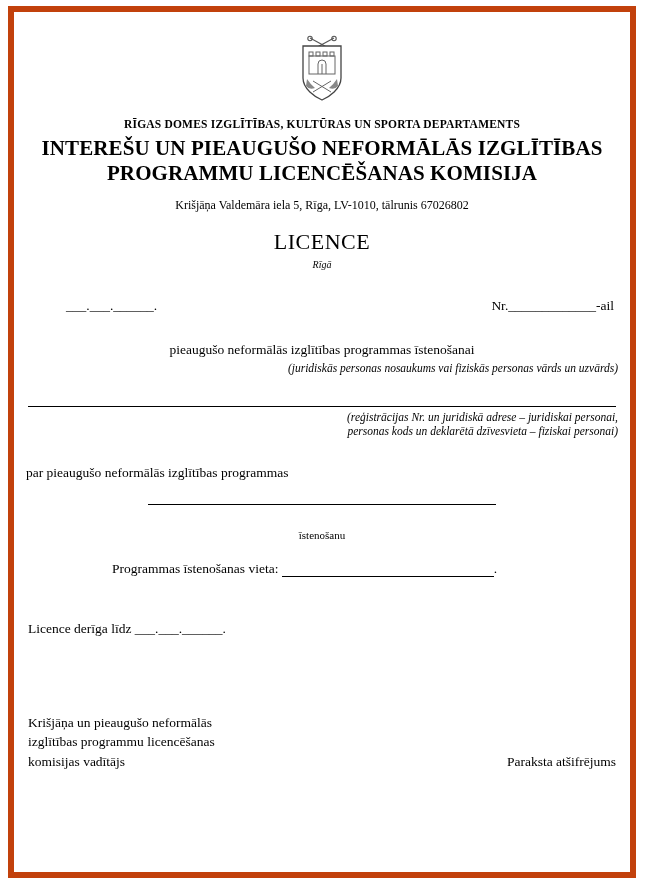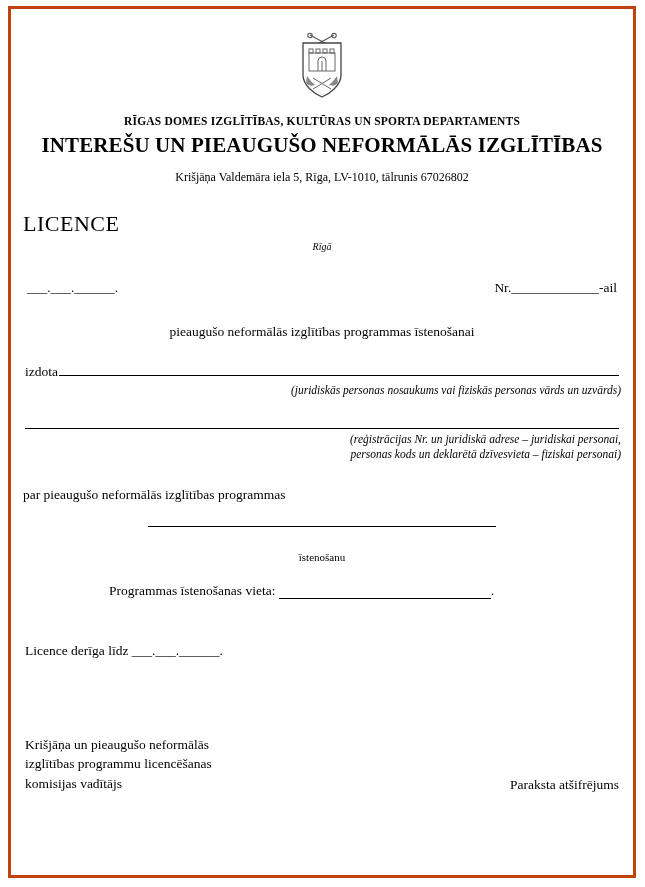--- a/index.html
+++ b/index.html
@@ -19,21 +19,21 @@
     width: 645px;
     height: 887px;
     box-sizing: border-box;
   }
   .sheet {
     position: absolute;
     left: 8px;
     top: 6px;
     width: 628px;
     height: 872px;
-    border: 3px solid #c2410c;
+    border: 6px solid #c2410c;
     box-sizing: border-box;
     background: #ffffff;
   }
   .inner {
     position: absolute;
     left: 0;
     top: 0;
     right: 0;
     bottom: 0;
     padding: 16px 12px 8px 12px;
@@ -66,39 +66,40 @@
     line-height: 1.18;
     margin-top: 6px;
     letter-spacing: 0.1px;
   }
   .address {
     text-align: center;
     font-size: 12px;
     margin-top: 12px;
   }
   .licence-word {
-    text-align: left;
+    text-align: center;
     font-size: 22px;
-    margin-top: 26px;
+    margin-top: 16px;
     letter-spacing: 0.5px;
   }
   .city {
     text-align: center;
     font-size: 10px;
     margin-top: 4px;
     font-style: italic;
   }
 
   .rowline {
     display: flex;
     justify-content: space-between;
     align-items: baseline;
     font-size: 13.5px;
     margin-top: 28px;
     padding: 0 4px;
+    margin-left: 36px;
   }
   .date-blank { letter-spacing: 0px; }
   .nr-blank { letter-spacing: 0px; }
 
   .purpose {
     text-align: center;
     font-size: 13.5px;
     margin-top: 28px;
   }
 
@@ -232,38 +233,35 @@
               <line x1="38" y1="47" x2="20" y2="58"></line>
             </g>
           </svg>
         </span>
       </div>
 
       <div class="dept-line">RĪGAS DOMES IZGLĪTĪBAS, KULTŪRAS UN SPORTA DEPARTAMENTS</div>
 
       <div class="commission">
         <div>INTEREŠU UN PIEAUGUŠO NEFORMĀLĀS IZGLĪTĪBAS</div>
+        <div>PROGRAMMU LICENCĒŠANAS KOMISIJA</div>
       </div>
 
       <div class="address">Krišjāņa Valdemāra iela 5, Rīga, LV-1010, tālrunis 67026802</div>
 
       <div class="licence-word">LICENCE</div>
       <div class="city">Rīgā</div>
 
       <div class="rowline">
         <span class="date-blank">___.___.______.</span>
         <span class="nr-blank">Nr._____________-ail</span>
       </div>
 
       <div class="purpose">pieaugušo neformālās izglītības programmas īstenošanai</div>
 
-      <div class="issued-row">
-        <span class="issued-label">izdota</span>
-        <span class="fill-line"></span>
-      </div>
       <div class="caption">(juridiskās personas nosaukums vai fiziskās personas vārds un uzvārds)</div>
 
       <div class="full-line"></div>
       <div class="caption">
         <div>(reģistrācijas Nr. un juridiskā adrese – juridiskai personai,</div>
         <div>personas kods un deklarētā dzīvesvieta – fiziskai personai)</div>
       </div>
 
       <div class="par-text">par pieaugušo neformālās izglītības programmas</div>
 

